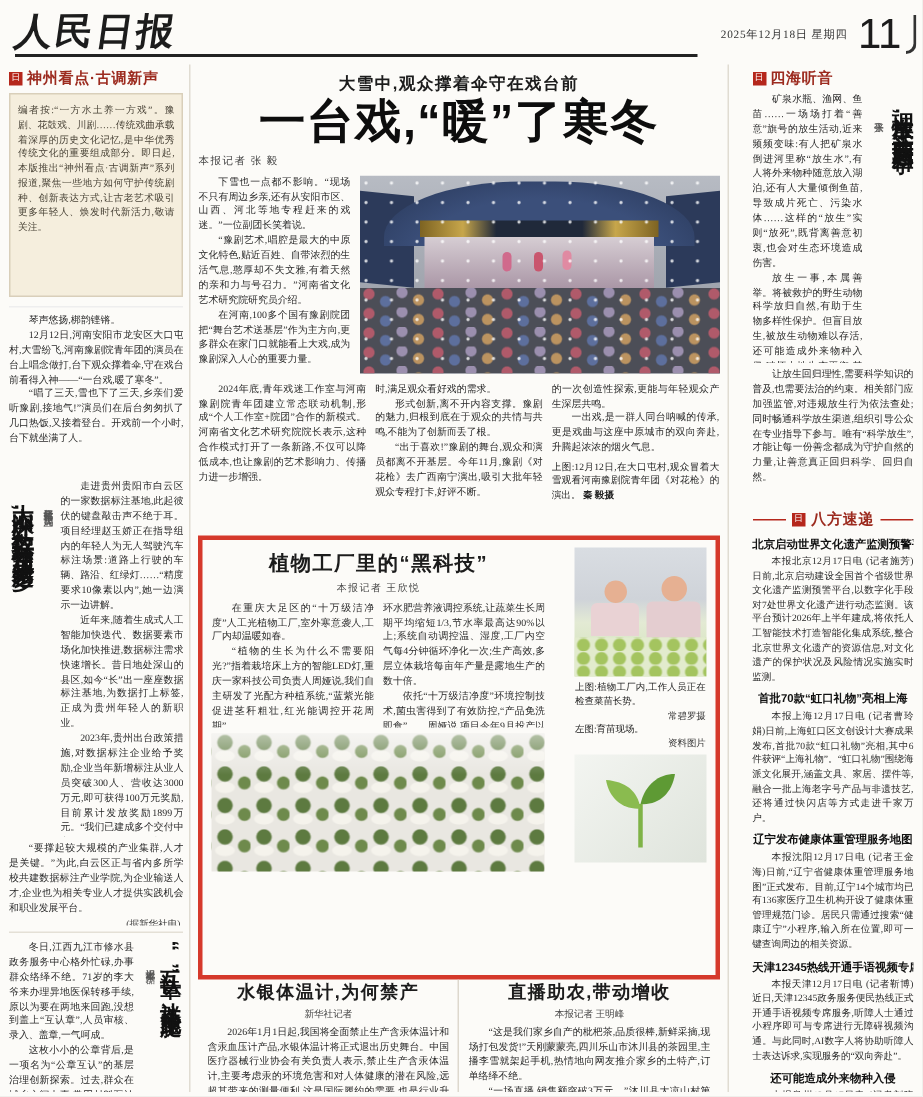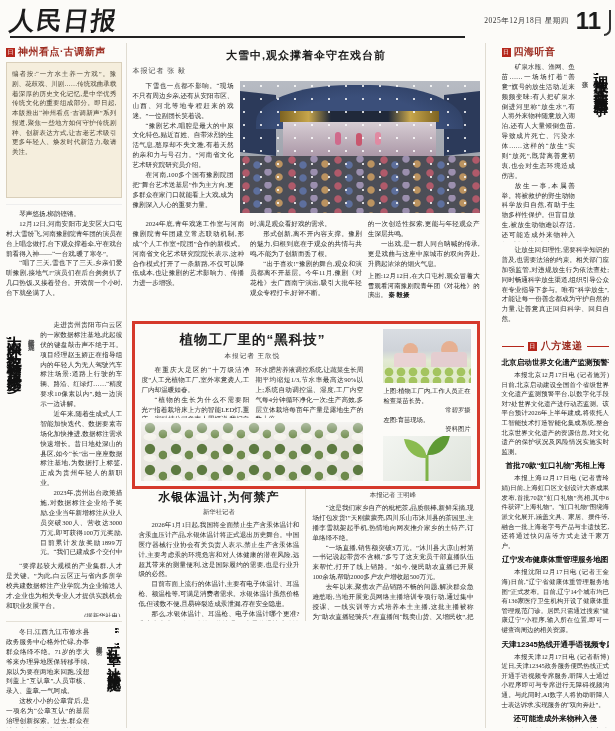--- a/index.html
+++ b/index.html
@@ -7,21 +7,21 @@
   .page {
     position:relative; width:615px; height:731px; margin:0 auto;
     background:#fcfbf8; overflow:hidden; color:#1c1c1c;
     font-family:"Liberation Serif", serif;
   }
   
   .masthead { position:relative; height:40px; padding:4px 10px 0 10px; }
   .mh-logo { font-family:"DejaVu Serif", serif; font-size:25px; font-weight:bold; transform:skewX(-8deg); display:inline-block; letter-spacing:2px; }
   .mh-right { position:absolute; right:14px; top:7px; display:flex; align-items:center; gap:7px; }
   .mh-date { font-size:7.5px; color:#333; letter-spacing:.5px; }
-  .mh-pageno { font-family:"Liberation Sans", sans-serif; font-size:24px; font-weight:bold; }
+  .mh-pageno { font-family:"Liberation Sans", sans-serif; font-size:28px; font-weight:normal; }
   .mh-pagename { font-family:"Liberation Sans", sans-serif; font-size:20px; font-weight:bold; letter-spacing:2px; }
   .mh-rule { position:absolute; left:10px; bottom:2px; width:455px; border-bottom:2px solid #222; }
   .mh-bracket { position:absolute; right:4px; top:10px; width:7px; height:26px; border-right:2px solid #333; border-bottom:2px solid #333; border-bottom-right-radius:7px; }
   
   .cols { display:flex; padding:3px 6px 0 6px; height:688px; gap:5px; }
   .col { overflow:hidden; }
   .col-left  { width:123px; padding-right:4px; border-right:1px solid #e0dcd2; }
   .col-center{ width:352px; }
   .col-right { width:126px; padding-left:16px; border-left:1px solid #e0dcd2; }
   
@@ -69,21 +69,21 @@
     background-image:
       radial-gradient(circle at 6px 4px,  #b05a6a 3.2px, transparent 4.2px),
       radial-gradient(circle at 17px 9px, #5d6f9d 3.2px, transparent 4.2px),
       radial-gradient(circle at 28px 3px, #9b8fae 3.2px, transparent 4.2px),
       radial-gradient(circle at 39px 8px, #bb9360 3.2px, transparent 4.2px);
     background-size:46px 13px; }
   .stage-photo::after { content:""; position:absolute; inset:0;
     background-image:radial-gradient(circle at 4px 5px, rgba(255,255,255,.8) .7px, transparent 1.4px);
     background-size:17px 13px; }
   
-  .red-box { border:3px solid #d5392b; margin-top:6px; padding:5px 6px; height:168px; overflow:hidden; display:flex; gap:20px; }
+  .red-box { border:3px solid #d5392b; margin-top:6px; padding:5px 6px; height:296px; overflow:hidden; display:flex; gap:20px; }
   .rb-left { width:222px; flex:none; display:flex; flex-direction:column; }
   .rb-title { text-align:center; font-family:"Liberation Sans", sans-serif; font-weight:bold; font-size:13.5px; letter-spacing:1px; margin-top:2px; }
   .rb-byline { text-align:center; font-size:6.6px; color:#444; margin:3px 0 4px 0; letter-spacing:1px; }
   .rb-cols { display:flex; gap:6px; height:84px; overflow:hidden; }
   .rb-col { flex:1; overflow:hidden; }
   .pots-photo { width:222px; height:92px; margin-top:4px;
     background-color:#e9e7e1;
     background-image:
       linear-gradient(rgba(255,255,255,.55), rgba(255,255,255,0) 30%),
       radial-gradient(circle at 9px 6px, #5d7a40 4.6px, transparent 5.6px),
@@ -170,20 +170,21 @@
           <p class="t">冬日,江西九江市修水县政务服务中心格外忙碌,办事群众络绎不绝。71岁的李大爷来办理异地医保转移手续,原以为要在两地来回跑,没想到盖上“互认章”,人员审核、录入、盖章,一气呵成。</p>
           <p class="t">这枚小小的公章背后,是一项名为“公章互认”的基层治理创新探索。过去,群众在城乡之间办事,常因材料互认不畅来回奔波;如今,修水县梳理出一批高频事项,推行部门间结果互认……</p>
         </div>
         <div class="v-byline">本报记者 朱 磊</div>
         <div class="v-head">“互认章”,让群众少跑腿</div>
       </div>
     </div>
 
     <div class="col col-center">
       <div class="kicker">大雪中,观众撑着伞守在戏台前</div>
+      <div class="headline">一台戏,“暖”了寒冬</div>
       <div class="byline-c">本报记者 张 毅</div>
 
       <div class="top-block">
         <div class="pre-col">
           <p class="t">下雪也一点都不影响。“现场不只有周边乡亲,还有从安阳市区、山西、河北等地专程赶来的戏迷。”一位副团长笑着说。</p>
           <p class="t">“豫剧艺术,唱腔是最大的中原文化特色,贴近百姓、自带浓烈的生活气息,憨厚却不失文雅,有着天然的亲和力与号召力。”河南省文化艺术研究院研究员介绍。</p>
           <p class="t">在河南,100多个国有豫剧院团把“舞台艺术送基层”作为主方向,更多群众在家门口就能看上大戏,成为豫剧深入人心的重要力量。</p>
         </div>
         <div class="stage-photo">
           <div class="sp-side l"></div>
@@ -261,20 +262,21 @@
 
       <div class="bottom-articles">
         <div class="ba">
           <div class="ba-title">水银体温计,为何禁产</div>
           <div class="ba-byline">新华社记者</div>
           <p class="t">2026年1月1日起,我国将全面禁止生产含汞体温计和含汞血压计产品,水银体温计将正式退出历史舞台。中国医疗器械行业协会有关负责人表示,禁止生产含汞体温计,主要考虑汞的环境危害和对人体健康的潜在风险,远超其带来的测量便利,这是国际履约的需要,也是行业升级的必然。</p>
           <p class="t">目前市面上流行的体温计,主要有电子体温计、耳温枪、额温枪等,可满足消费者需求。水银体温计虽然价格低,但读数不便,且易碎裂造成汞泄漏,存在安全隐患。</p>
           <p class="t">那么,水银体温计、耳温枪、电子体温计哪个更准?业内专家表示,在正确使用的情况下,电子体温计准确性有保障,可以满足日常需要,且比水银体温计安全,数字显示清晰、操作简单,适合不同人群使用。 (据新华社电)</p>
         </div>
         <div class="ba">
+          <div class="ba-title">直播助农,带动增收</div>
           <div class="ba-byline">本报记者 王明峰</div>
           <p class="t">“这是我们家乡自产的枇杷茶,品质很棒,新鲜采摘,现场打包发货!”天刚蒙蒙亮,四川乐山市沐川县的茶园里,主播李雪就架起手机,热情地向网友推介家乡的土特产,订单络绎不绝。</p>
           <p class="t">“一场直播,销售额突破3万元。”沐川县大凉山村第一书记说起带货不含糊,“多亏了这支党员干部直播队伍来帮忙,打开了线上销路。”如今,便民助农直播已开展100余场,帮助2000多户农户增收超500万元。</p>
           <p class="t">去年以来,聚焦农产品销路不畅的问题,解决群众急难愁盼,当地开展党员网络主播培训专项行动,通过集中授课、一线实训等方式培养本土主播,这批主播被称为“助农直播轻骑兵”,在直播间“既卖山货、又增民收”,把农货卖好、品牌擦亮,人气特色农货打响了“金字招牌”,带动各地增收。</p>
         </div>
       </div>
     </div>
 
     <div class="col col-right">
       <div class="sec-head">

